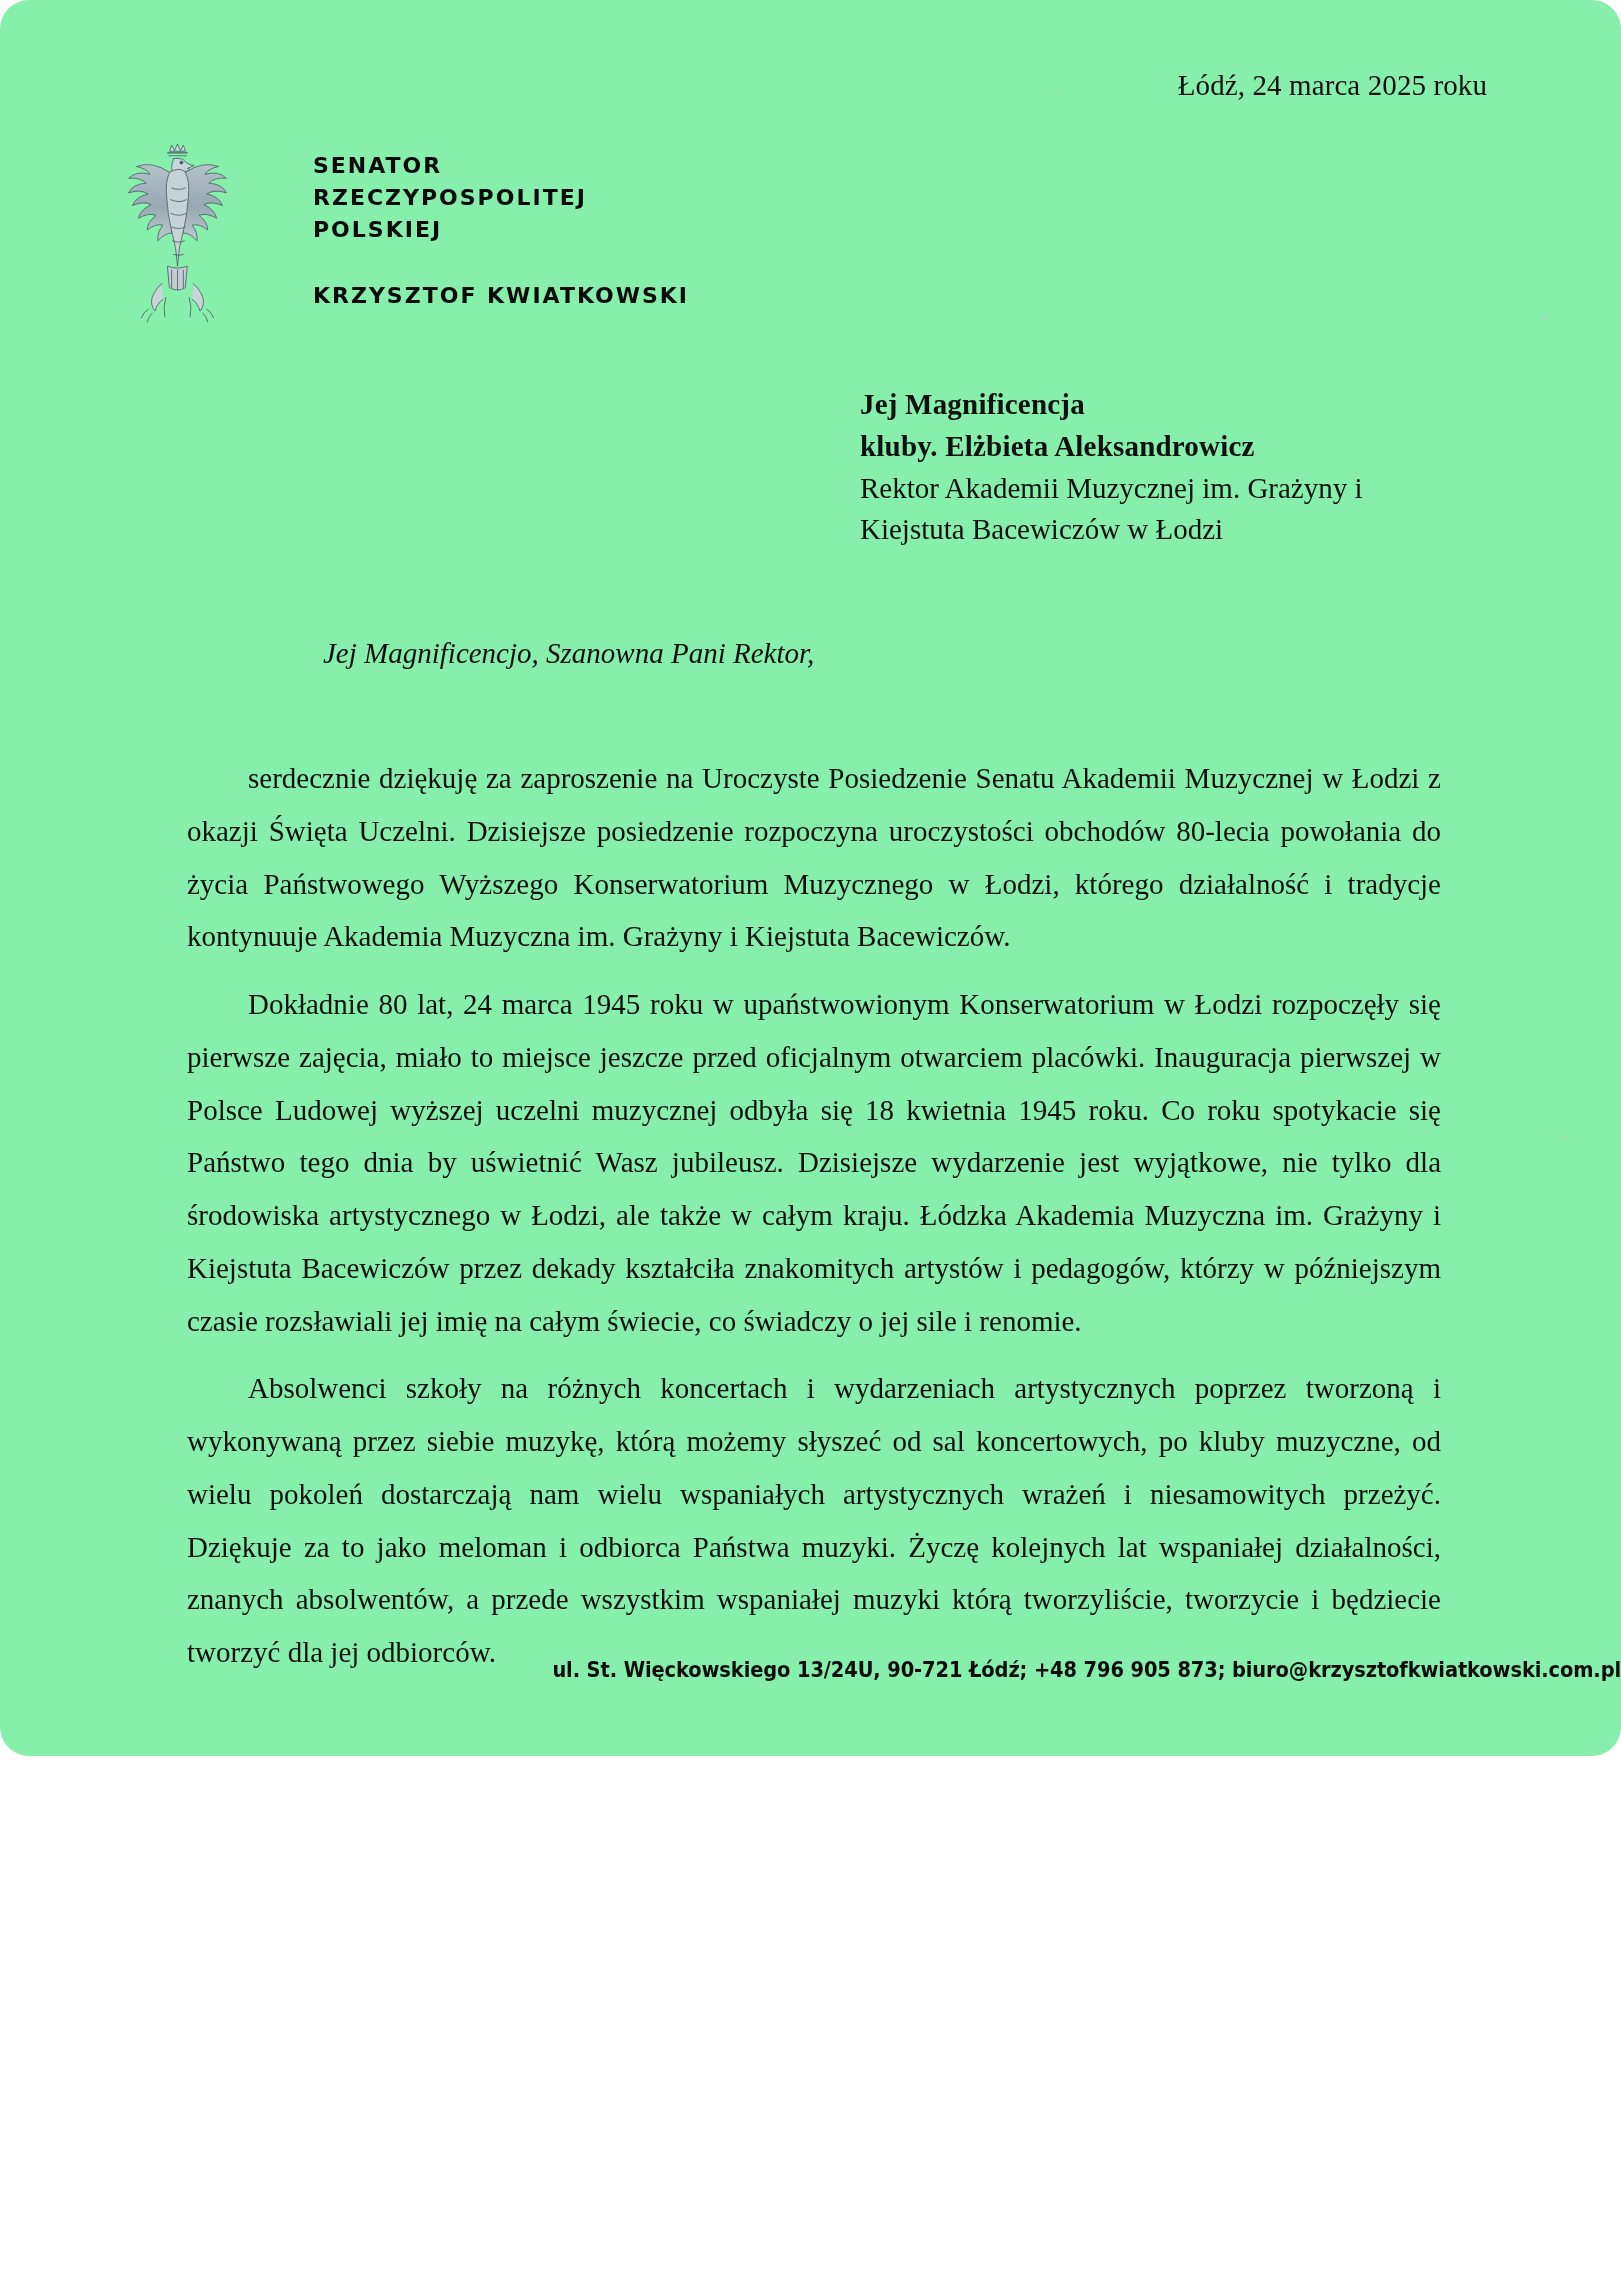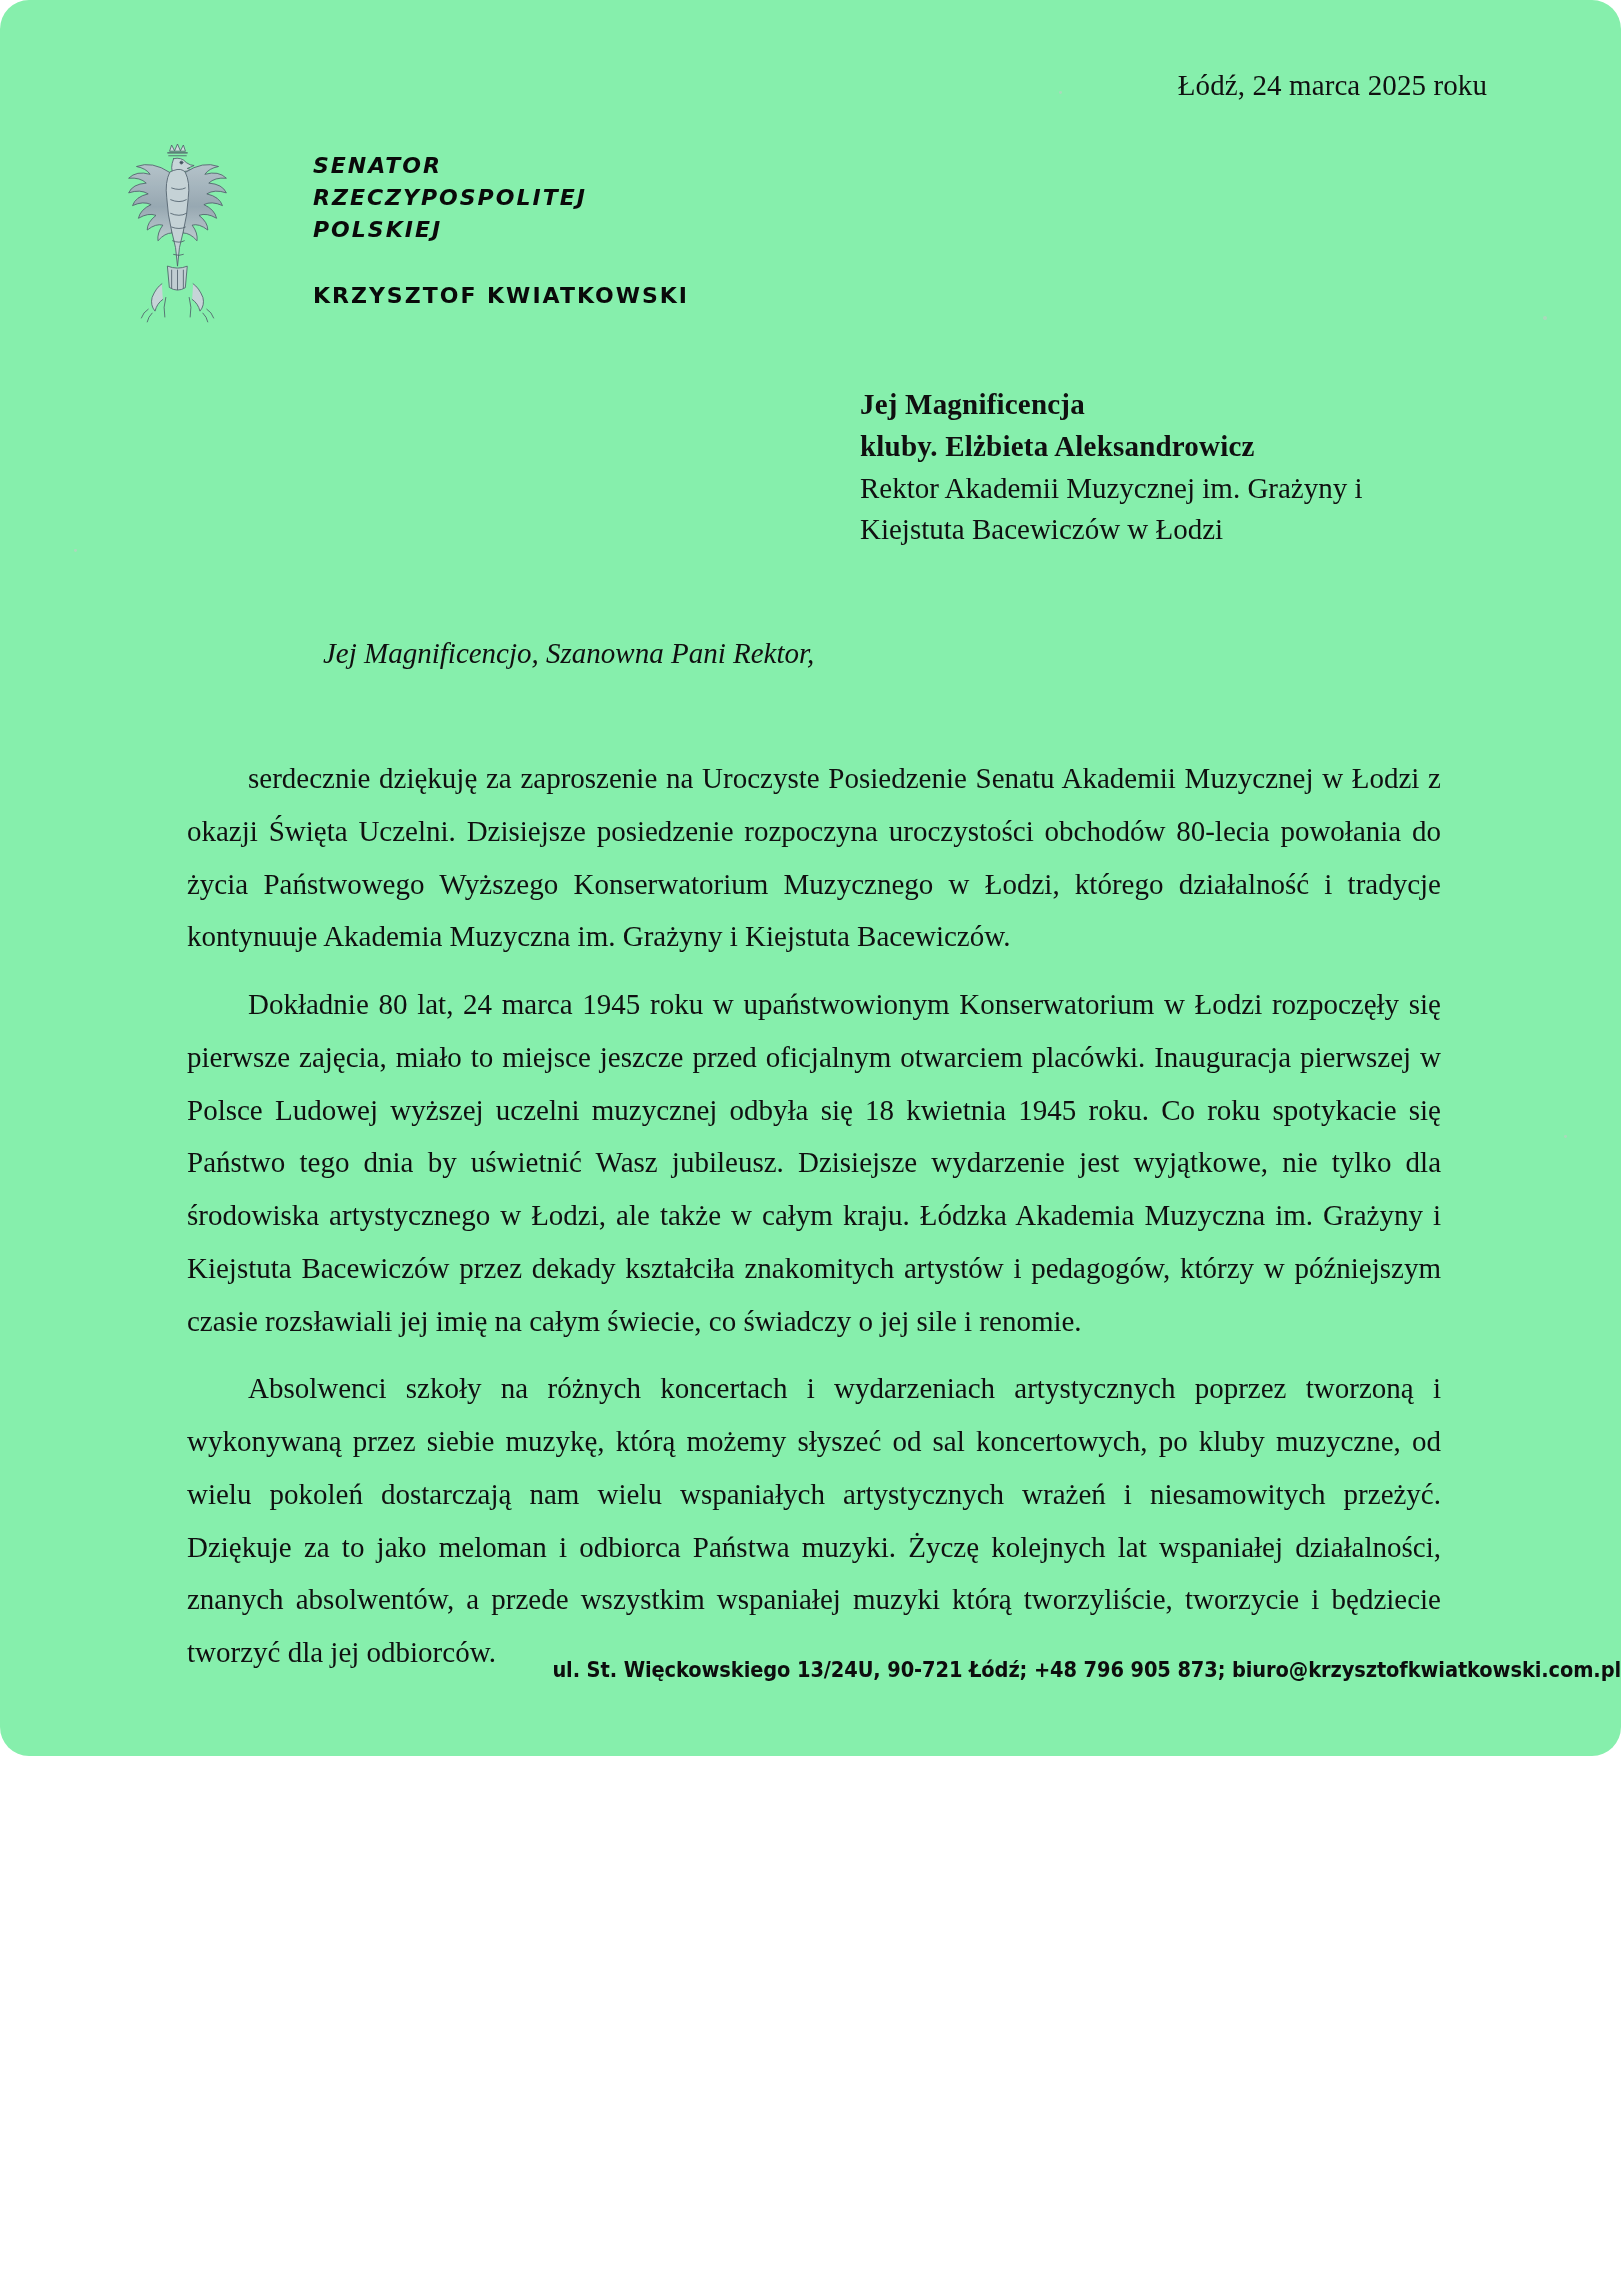--- a/index.html
+++ b/index.html
@@ -55,21 +55,20 @@
     font-family: "DejaVu Sans", "Liberation Sans", sans-serif;
   }
 
   .lh-office {
     font-size: 22px;
     font-weight: 700;
     letter-spacing: 2px;
     line-height: 1.47;
     color: #0a0a0a;
     text-transform: uppercase;
-    font-style: italic;
   }
 
   .lh-name {
     margin-top: 36px;
     font-size: 22px;
     font-weight: 700;
     letter-spacing: 2px;
     color: #0a0a0a;
     text-transform: uppercase;
     white-space: nowrap;

